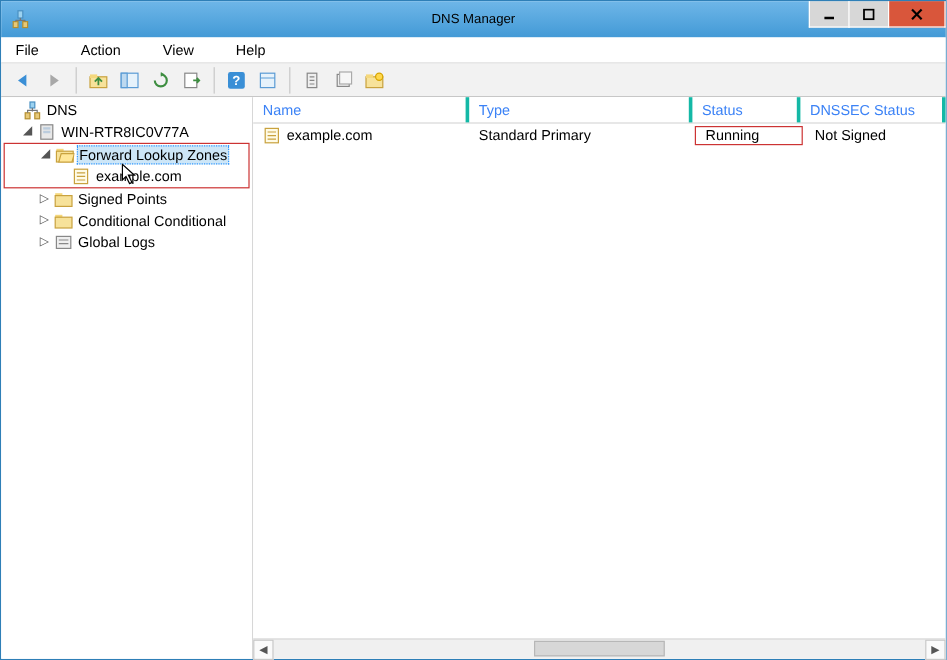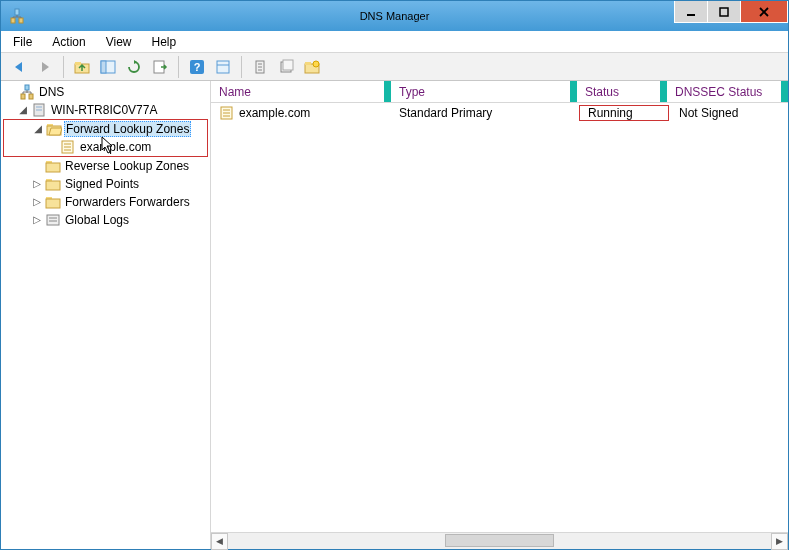--- a/index.html
+++ b/index.html
@@ -4,39 +4,39 @@
 <style>
   * { box-sizing: border-box; }
   html, body { margin: 0; padding: 0; font-family: "Segoe UI", Tahoma, sans-serif; font-size: 12px; background: #fff; }
   .window { width: 789px; height: 550px; border: 1px solid #2e7fb7; display: flex; flex-direction: column; position: relative; }
   .titlebar { height: 30px; background: linear-gradient(to bottom, #6eb6e8 0%, #439ad6 100%); display: flex; align-items: center; position: relative; }
   .titlebar .app-icon { width: 16px; height: 16px; margin-left: 8px; display: inline-flex; }
   .titlebar .title { position: absolute; left: 50%; transform: translateX(-50%); color: #000; font-size: 11px; }
   .titlebar .controls { position: absolute; right: 0; top: 0; display: flex; }
   .titlebar .controls .btn { width: 34px; height: 22px; border: 1px solid #fff; border-top: none; display: flex; align-items: center; justify-content: center; font-weight: bold; font-size: 12px; background: #d7d7d7; margin-left: -1px; }
   .titlebar .controls .btn.close { background: #d9563b; color: #000; width: 48px; }
-  .menubar { height: 22px; background: #fff; border-bottom: 1px solid #d7d7d7; display: flex; align-items: center; padding-left: 8px; gap: 12px; }
+  .menubar { height: 22px; background: #fff; border-bottom: 1px solid #d7d7d7; display: flex; align-items: center; padding-left: 8px; gap: 27px; }
   .menubar .menuitem { color: #000; padding: 2px 4px; }
   .toolbar { height: 28px; background: #f2f2f2; border-bottom: 1px solid #c7c7c7; display: flex; align-items: center; padding: 0 6px; gap: 2px; }
   .toolbar .tbtn { width: 24px; height: 24px; display: inline-flex; align-items: center; justify-content: center; }
   .toolbar .sep { width: 1px; height: 22px; background: #c7c7c7; margin: 0 4px; }
   .body { flex: 1; display: flex; min-height: 0; }
   .tree { width: 210px; border-right: 1px solid #d7d7d7; padding: 2px 2px; overflow: auto; background: #fff; }
   .tree-row { display: flex; align-items: center; height: 18px; padding-left: 2px; white-space: nowrap; }
   .tree-row .exp { width: 12px; height: 12px; text-align: center; color: #555; font-size: 10px; line-height: 12px; display: inline-flex; align-items: center; justify-content: center; }
   .tree-row .icon { width: 16px; height: 16px; display: inline-flex; align-items: center; justify-content: center; margin: 0 2px; }
   .tree-row .label { padding: 0 2px; }
   .tree-row.selected .label { background: #cde6f7; border: 1px dotted #3399ff; padding: 0 1px; }
   .indent1 { padding-left: 14px; }
   .indent2 { padding-left: 28px; }
   .indent3 { padding-left: 42px; }
   .highlight-box { border: 1px solid #c33; }
   .list { flex: 1; display: flex; flex-direction: column; background: #fff; position: relative; }
   .list-header { height: 22px; display: flex; border-bottom: 1px solid #d7d7d7; background: #fff; }
-  .list-header .col { border-right: 7px solid #14b8a6; padding: 2px 8px; display: flex; align-items: center; color: #701a75; }
+  .list-header .col { border-right: 3px solid #14b8a6; padding: 2px 8px; display: flex; align-items: center; color: #3b82f6; }
   .list-body { flex: 1; overflow: auto; }
   .list-row { display: flex; height: 20px; align-items: center; }
   .list-row .cell { padding: 0 8px; display: flex; align-items: center; gap: 4px; }
   .cell-highlight { border: 1px solid #c33; margin: -1px 2px; }
   .scroll-x { height: 17px; border-top: 1px solid #d7d7d7; background: #f0f0f0; display: flex; align-items: center; }
   .scroll-x .arrow { width: 17px; height: 17px; border: 1px solid #c7c7c7; background: #fafafa; display: flex; align-items: center; justify-content: center; font-size: 9px; color: #555; }
   .scroll-x .track { flex: 1; position: relative; height: 17px; }
   .scroll-x .thumb { position: absolute; left: 40%; width: 20%; top: 1px; height: 13px; background: #d7d7d7; border: 1px solid #b7b7b7; }
   svg { display: block; }
   .folder-svg rect.tab { fill: #f5d87c; }
@@ -215,48 +215,38 @@
                 <line x1="4" y1="5" x2="11" y2="5" stroke="#c9a23e"></line>
                 <line x1="4" y1="8" x2="11" y2="8" stroke="#c9a23e"></line>
                 <line x1="4" y1="11" x2="11" y2="11" stroke="#c9a23e"></line>
               </svg>
             </span>
           <span class="label">example.com</span>
         </div>
       </div>
 
       <div class="tree-row indent2">
-        <span class="exp"></span>
+        <span class="exp">▷</span>
         <span class="icon">
             <svg class="folder-svg" width="16" height="16">
               <rect class="tab" x="1" y="3" width="6" height="3"></rect>
               <rect class="body" x="1" y="5" width="14" height="9"></rect>
             </svg>
           </span>
-        <span class="label">Reverse Lookup Zones</span>
+        <span class="label">Signed Points</span>
       </div>
       <div class="tree-row indent2">
         <span class="exp">▷</span>
         <span class="icon">
             <svg class="folder-svg" width="16" height="16">
               <rect class="tab" x="1" y="3" width="6" height="3"></rect>
               <rect class="body" x="1" y="5" width="14" height="9"></rect>
             </svg>
           </span>
-        <span class="label">Signed Points</span>
-      </div>
-      <div class="tree-row indent2">
-        <span class="exp">▷</span>
-        <span class="icon">
-            <svg class="folder-svg" width="16" height="16">
-              <rect class="tab" x="1" y="3" width="6" height="3"></rect>
-              <rect class="body" x="1" y="5" width="14" height="9"></rect>
-            </svg>
-          </span>
-        <span class="label">Forwarders Forwarders</span>
+        <span class="label">Conditional Conditional</span>
       </div>
       <div class="tree-row indent2">
         <span class="exp">▷</span>
         <span class="icon">
             <svg width="16" height="16">
               <rect x="2" y="3" width="12" height="10" fill="#efefef" stroke="#888"></rect>
               <line x1="4" y1="6" x2="12" y2="6" stroke="#888"></line>
               <line x1="4" y1="9" x2="12" y2="9" stroke="#888"></line>
             </svg>
           </span>

